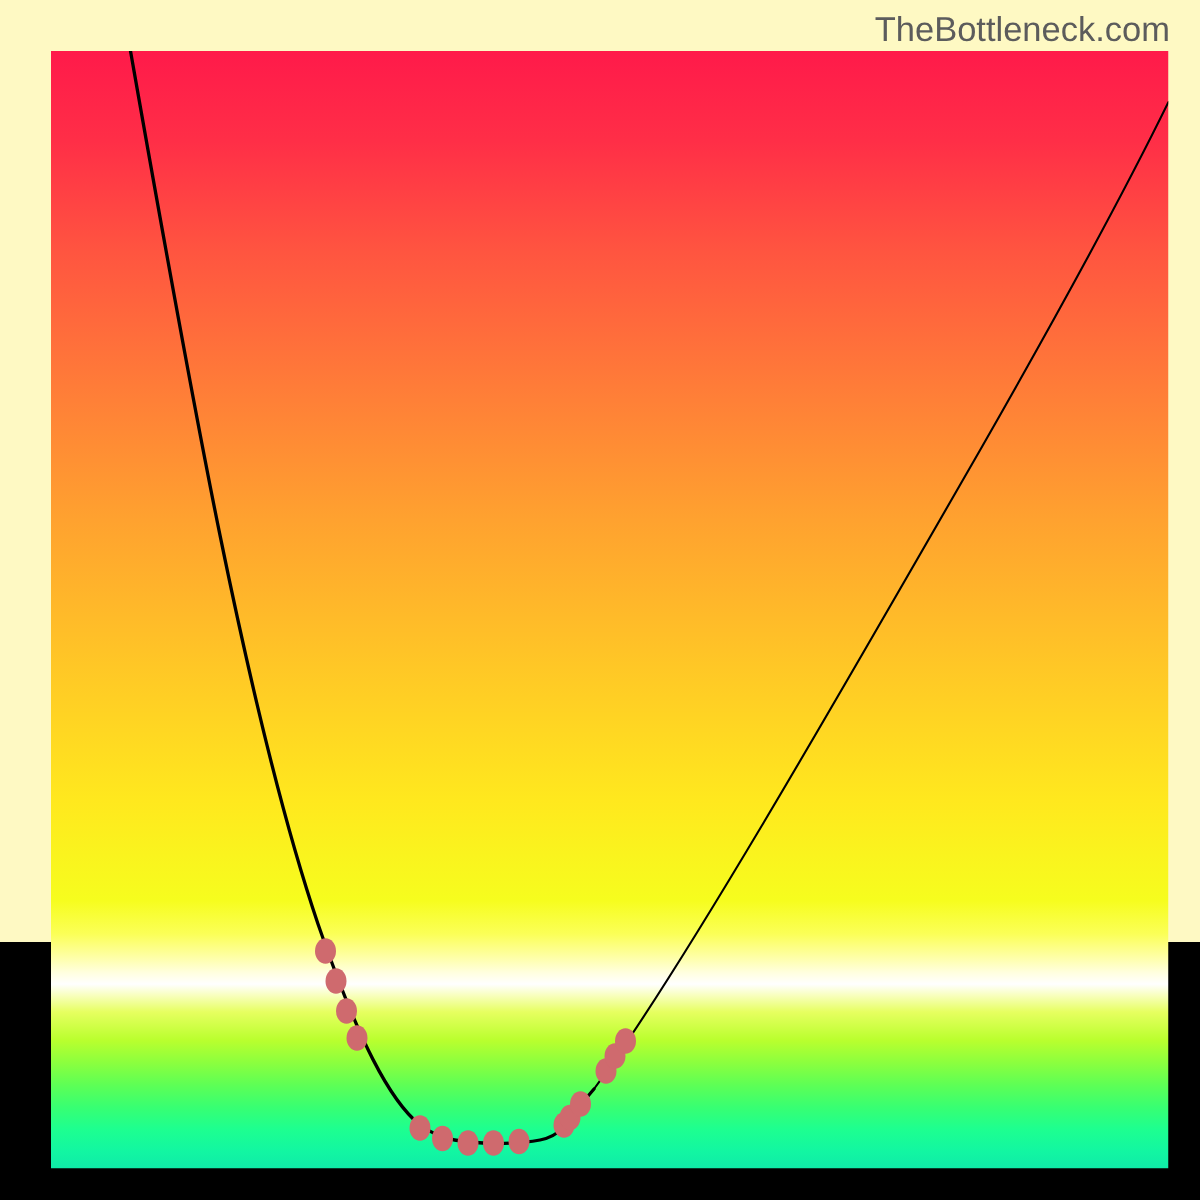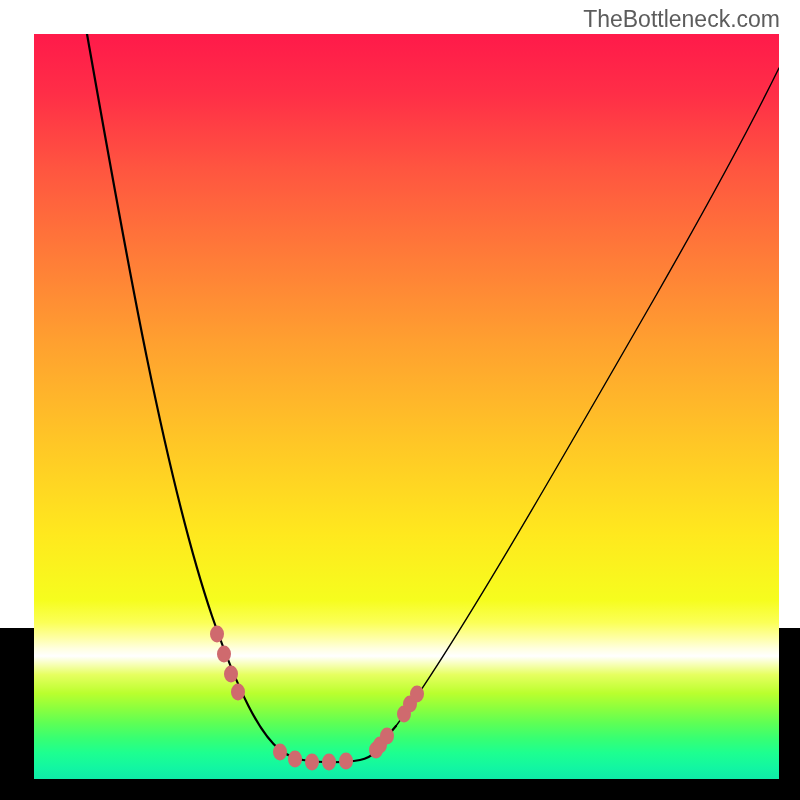--- a/index.html
+++ b/index.html
@@ -10,21 +10,21 @@
     overflow: hidden;
     background: #000;
     font-family: Arial, Helvetica, sans-serif;
   }
   .frame {
     position: absolute;
     left: 0;
     top: 0;
     width: 800px;
     height: 628px;
-    background: #ffffff;
+    background: #fef9c3;
   }
   .plot-area {
     position: absolute;
     overflow: hidden;
   }
   .gradient-bg {
     position: absolute;
     left: 0;
     top: 0;
     right: 0;

